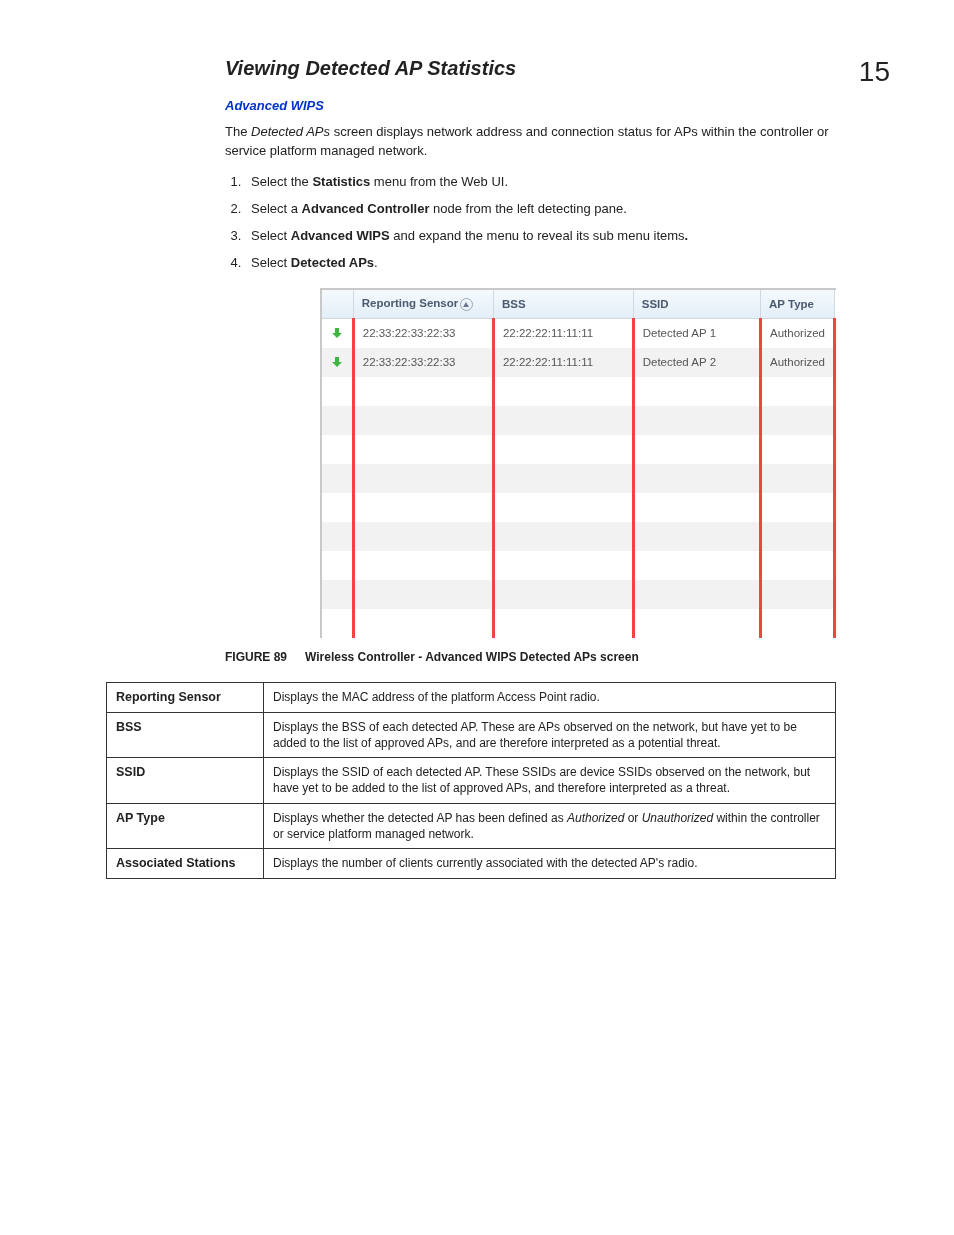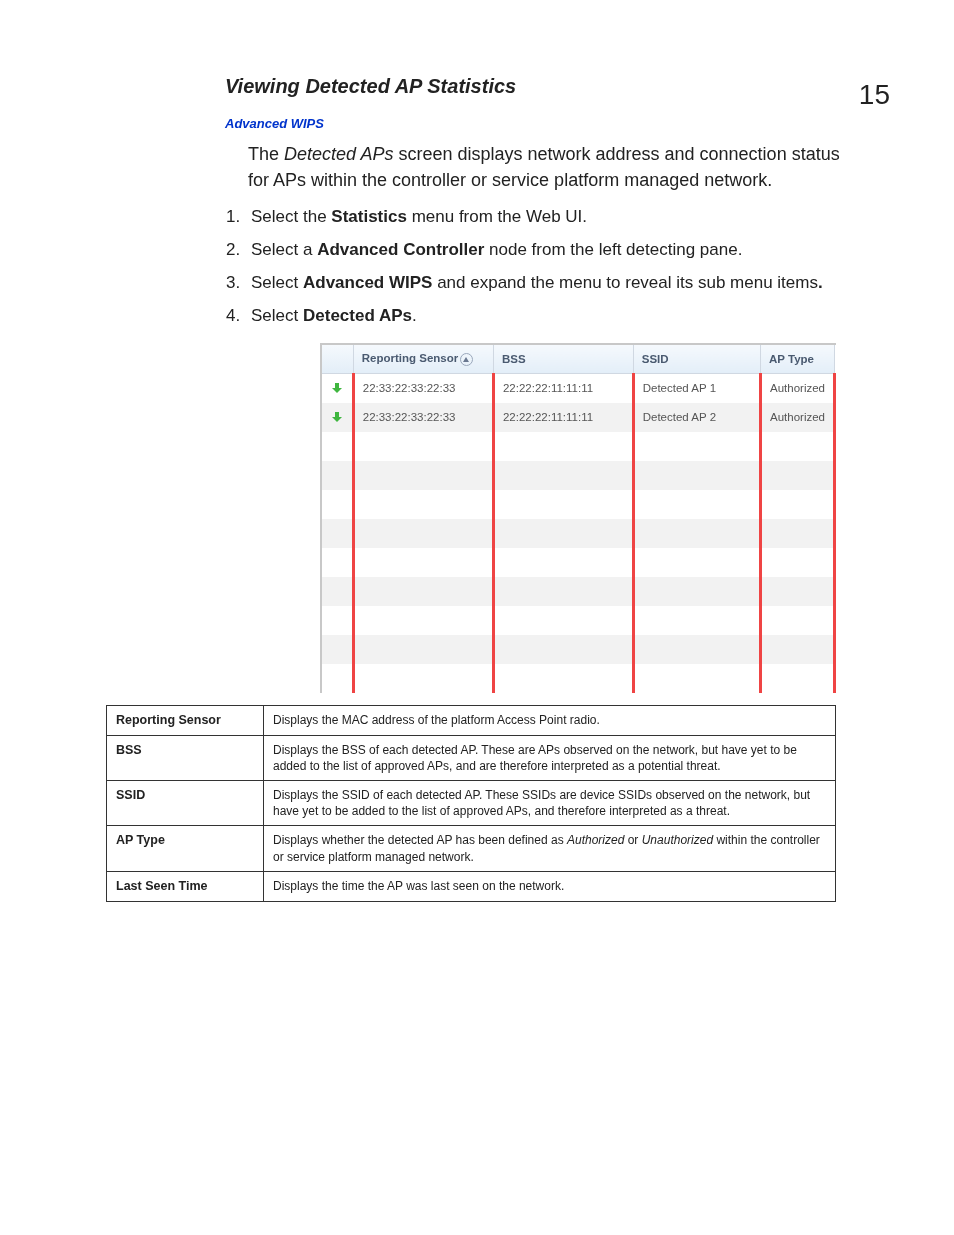--- a/index.html
+++ b/index.html
@@ -15,49 +15,47 @@
     min-height: 1235px;
     position: relative;
     box-sizing: border-box;
   }
   .page-number {
     position: absolute;
     top: 56px;
     right: 64px;
     font-size: 28px;
     font-family: Arial, Helvetica, sans-serif;
-    margin-top: 23px;
   }
   .content {
-    padding: 75px 110px 0 225px;
+    padding: 57px 110px 0 225px;
   }
   .section-title {
     font-style: italic;
     font-weight: bold;
     font-size: 20px;
     margin-bottom: 18px;
     font-family: Arial, Helvetica, sans-serif;
   }
   .wips-link {
     color: #0033cc;
     font-style: italic;
     font-weight: bold;
     font-size: 13px;
     margin-bottom: 10px;
     display: block;
   }
   .body-text {
-    font-size: 18px;
+    font-size: 13px;
     line-height: 1.45;
     margin-bottom: 12px;
-    margin-left: 23px;
   }
   .body-text .italic { font-style: italic; }
   ol.steps {
-    font-size: 17px;
+    font-size: 13px;
     padding-left: 20px;
     margin: 0 0 16px 0;
   }
   ol.steps li {
     margin-bottom: 9px;
     line-height: 1.4;
     padding-left: 6px;
   }
   .bold { font-weight: bold; }
   
@@ -277,20 +275,23 @@
               <td></td>
               <td></td>
               <td></td>
               <td></td>
               <td></td>
             </tr>
         </tbody>
       </table>
     </div>
 
+    <div class="figure-caption">
+      <span class="figlabel">FIGURE 89</span><span class="figtitle">Wireless Controller - Advanced WIPS Detected APs screen</span>
+    </div>
 
 
     <table class="def-table">
       <tbody>
           <tr>
         <td class="term">Reporting Sensor</td>
         <td>Displays the MAC address of the platform Access Point radio.</td>
       </tr>
       <tr>
         <td class="term">BSS</td>
@@ -300,20 +301,20 @@
         <td class="term">SSID</td>
         <td>Displays the SSID of each detected AP. These SSIDs are device SSIDs observed on the network, but have yet to be added to the list of approved APs, and therefore interpreted as a threat.</td>
       </tr>
       <tr>
         <td class="term">AP Type</td>
         <td>
           <span>Displays whether the detected AP has been defined as </span><span class="ital">Authorized</span><span> or </span><span class="ital">Unauthorized</span><span> within the controller or service platform managed network.</span>
         </td>
       </tr>
       <tr>
-        <td class="term">Last Seen Time</td>
-        <td>Displays the time the AP was last seen on the network.</td>
+        <td class="term">Associated Stations</td>
+        <td>Displays the number of clients currently associated with the detected AP's radio.</td>
       </tr>
     </tbody>
       </table>
 
   </div>
 </div>
 
 </body></html>

